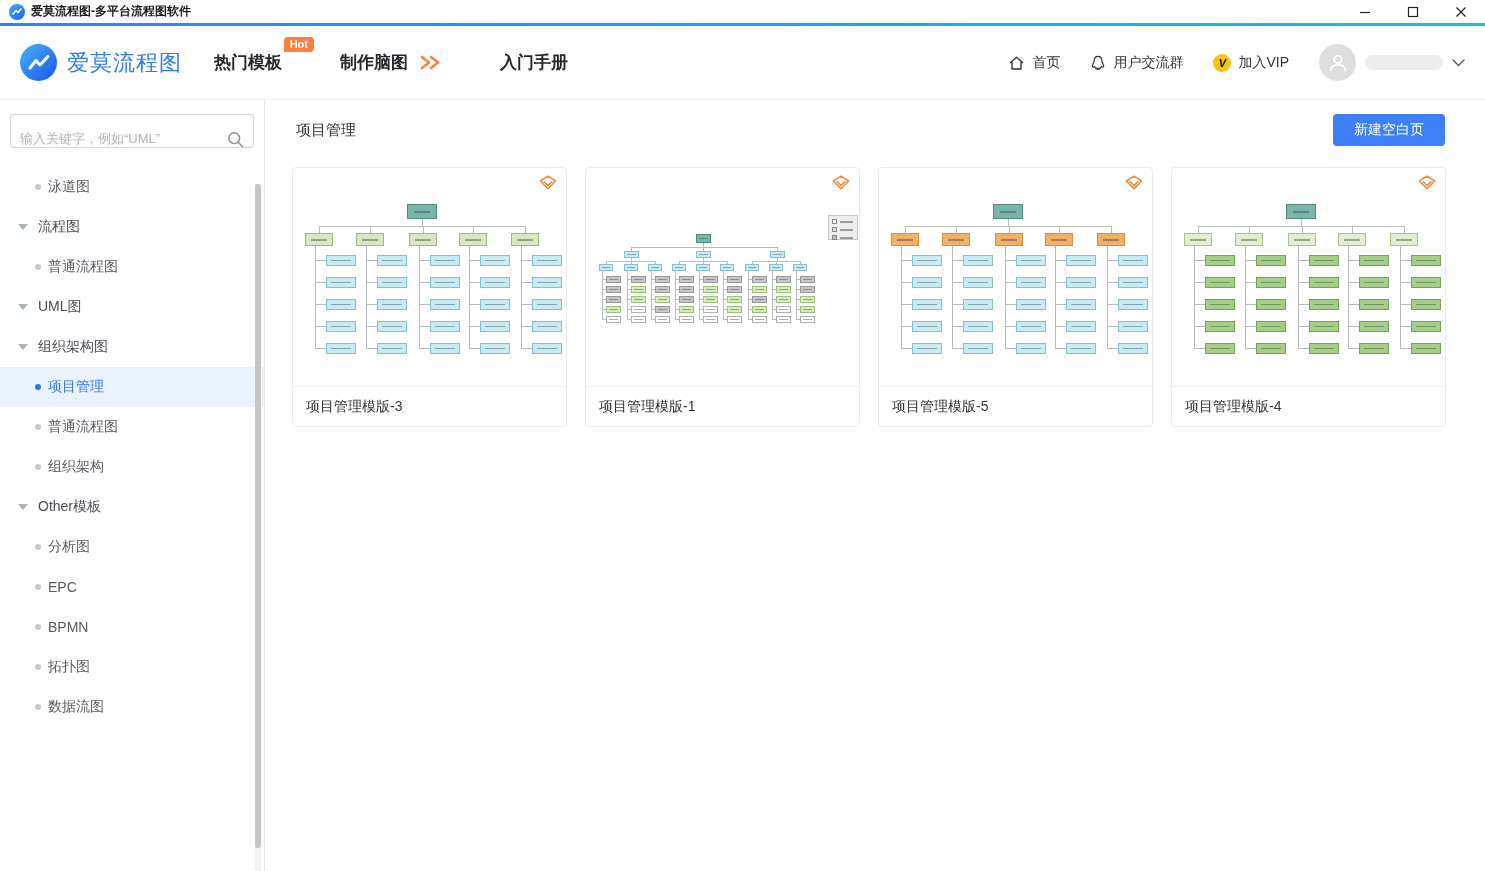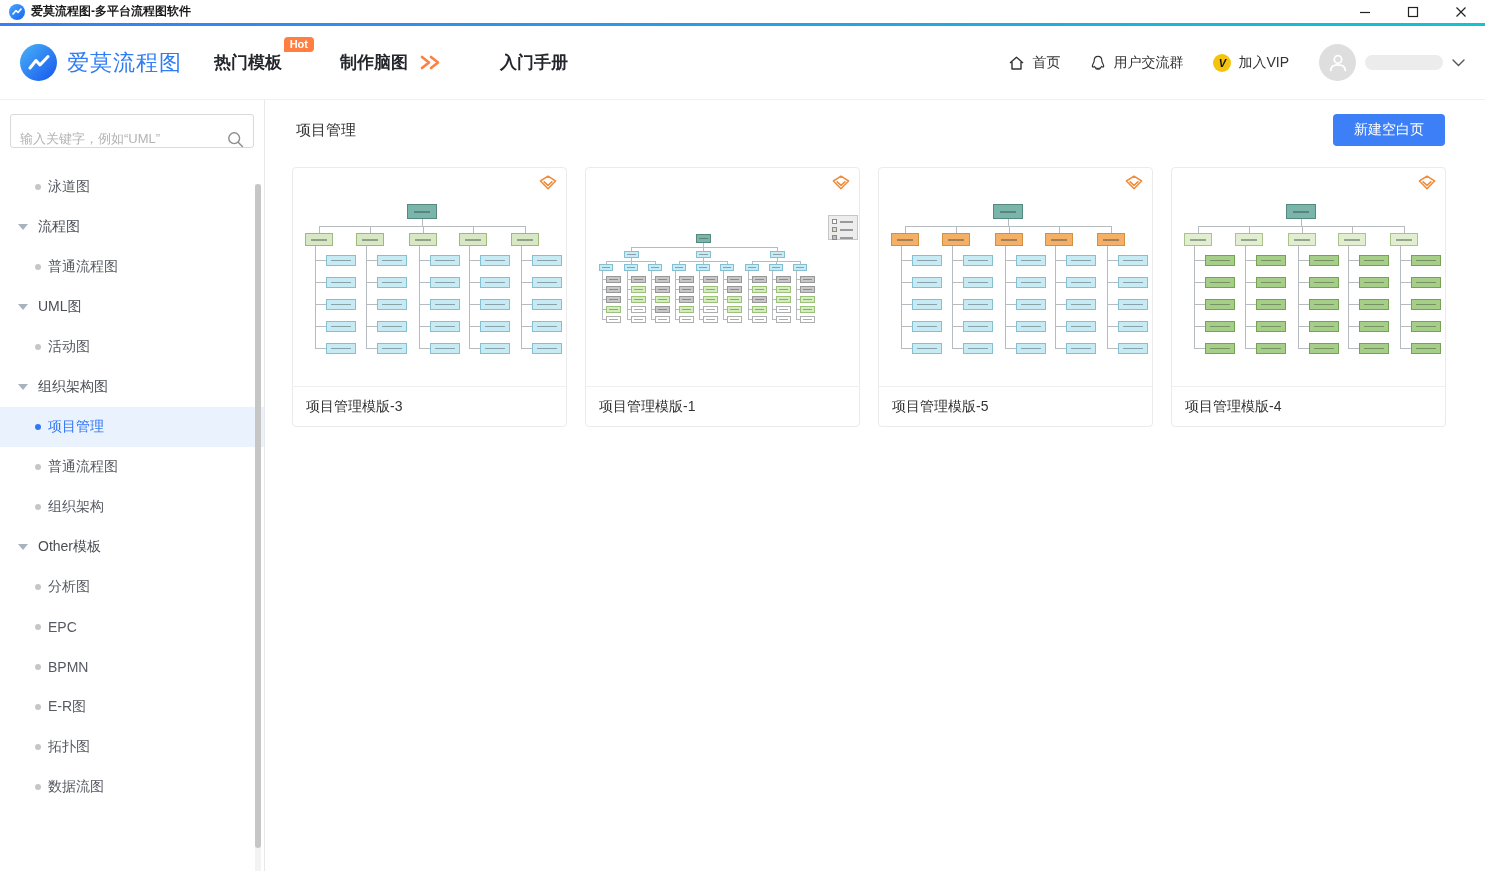--- a/index.html
+++ b/index.html
@@ -195,24 +195,20 @@
           <span>流程图</span>
         </div>
         <div class="trow item">
           <span class="bullet"></span>
           <span>普通流程图</span>
         </div>
         <div class="trow group">
           <span class="tri"></span>
           <span>UML图</span>
         </div>
-        <div class="trow item">
-          <span class="bullet"></span>
-          <span>活动图</span>
-        </div>
         <div class="trow group">
           <span class="tri"></span>
           <span>组织架构图</span>
         </div>
         <div class="trow item active">
           <span class="bullet"></span>
           <span>项目管理</span>
         </div>
         <div class="trow item">
           <span class="bullet"></span>
@@ -230,24 +226,20 @@
           <span class="bullet"></span>
           <span>分析图</span>
         </div>
         <div class="trow item">
           <span class="bullet"></span>
           <span>EPC</span>
         </div>
         <div class="trow item">
           <span class="bullet"></span>
           <span>BPMN</span>
-        </div>
-        <div class="trow item">
-          <span class="bullet"></span>
-          <span>E-R图</span>
         </div>
         <div class="trow item">
           <span class="bullet"></span>
           <span>拓扑图</span>
         </div>
         <div class="trow item">
           <span class="bullet"></span>
           <span>数据流图</span>
         </div>
       </div>

